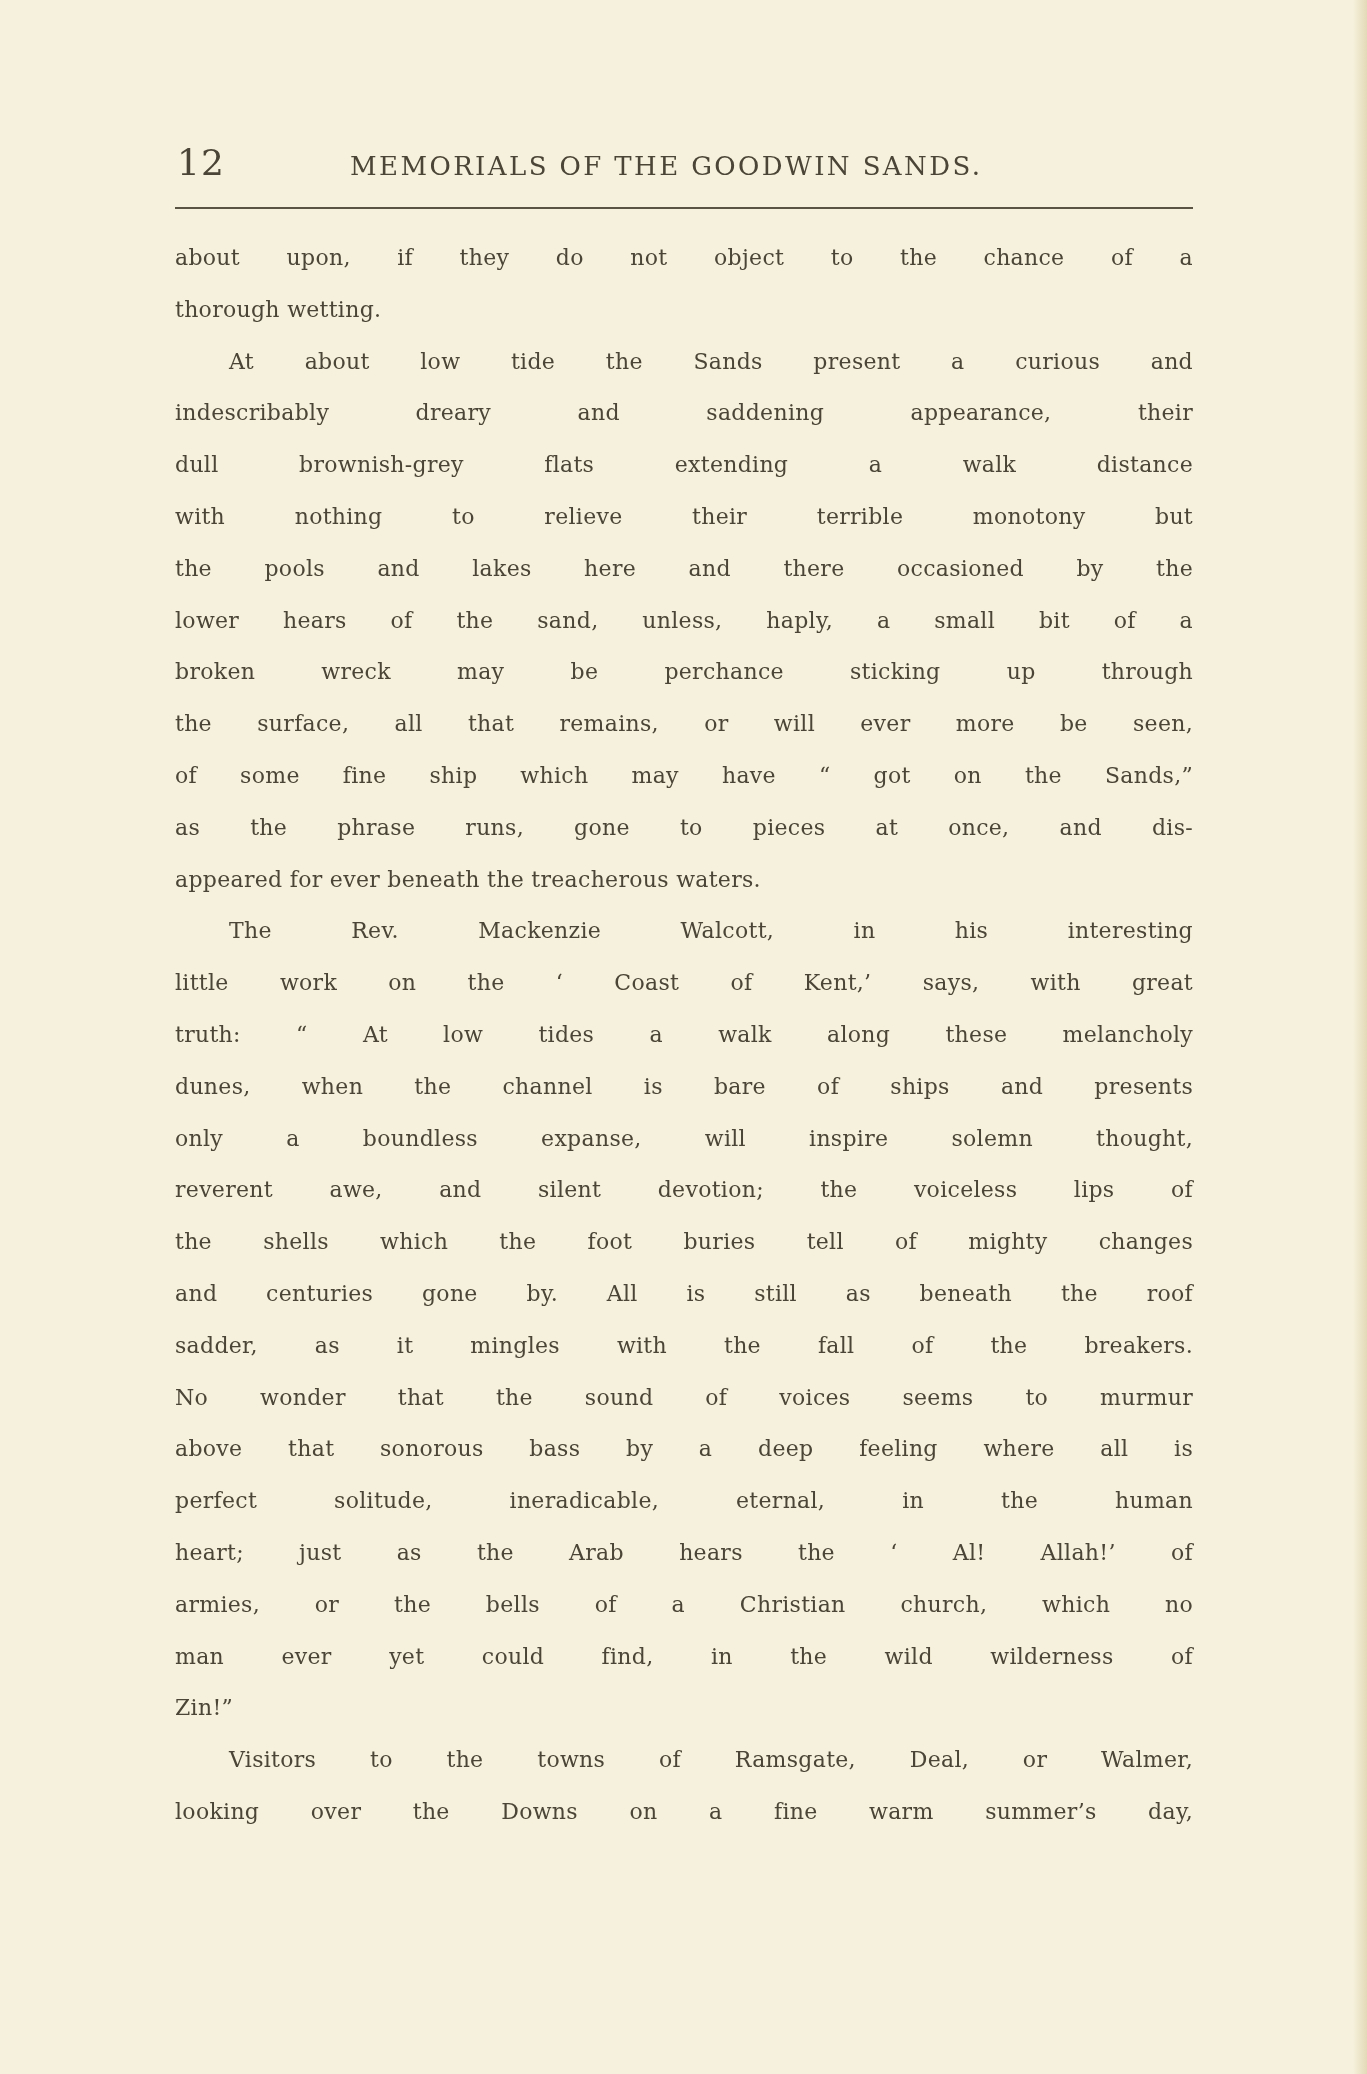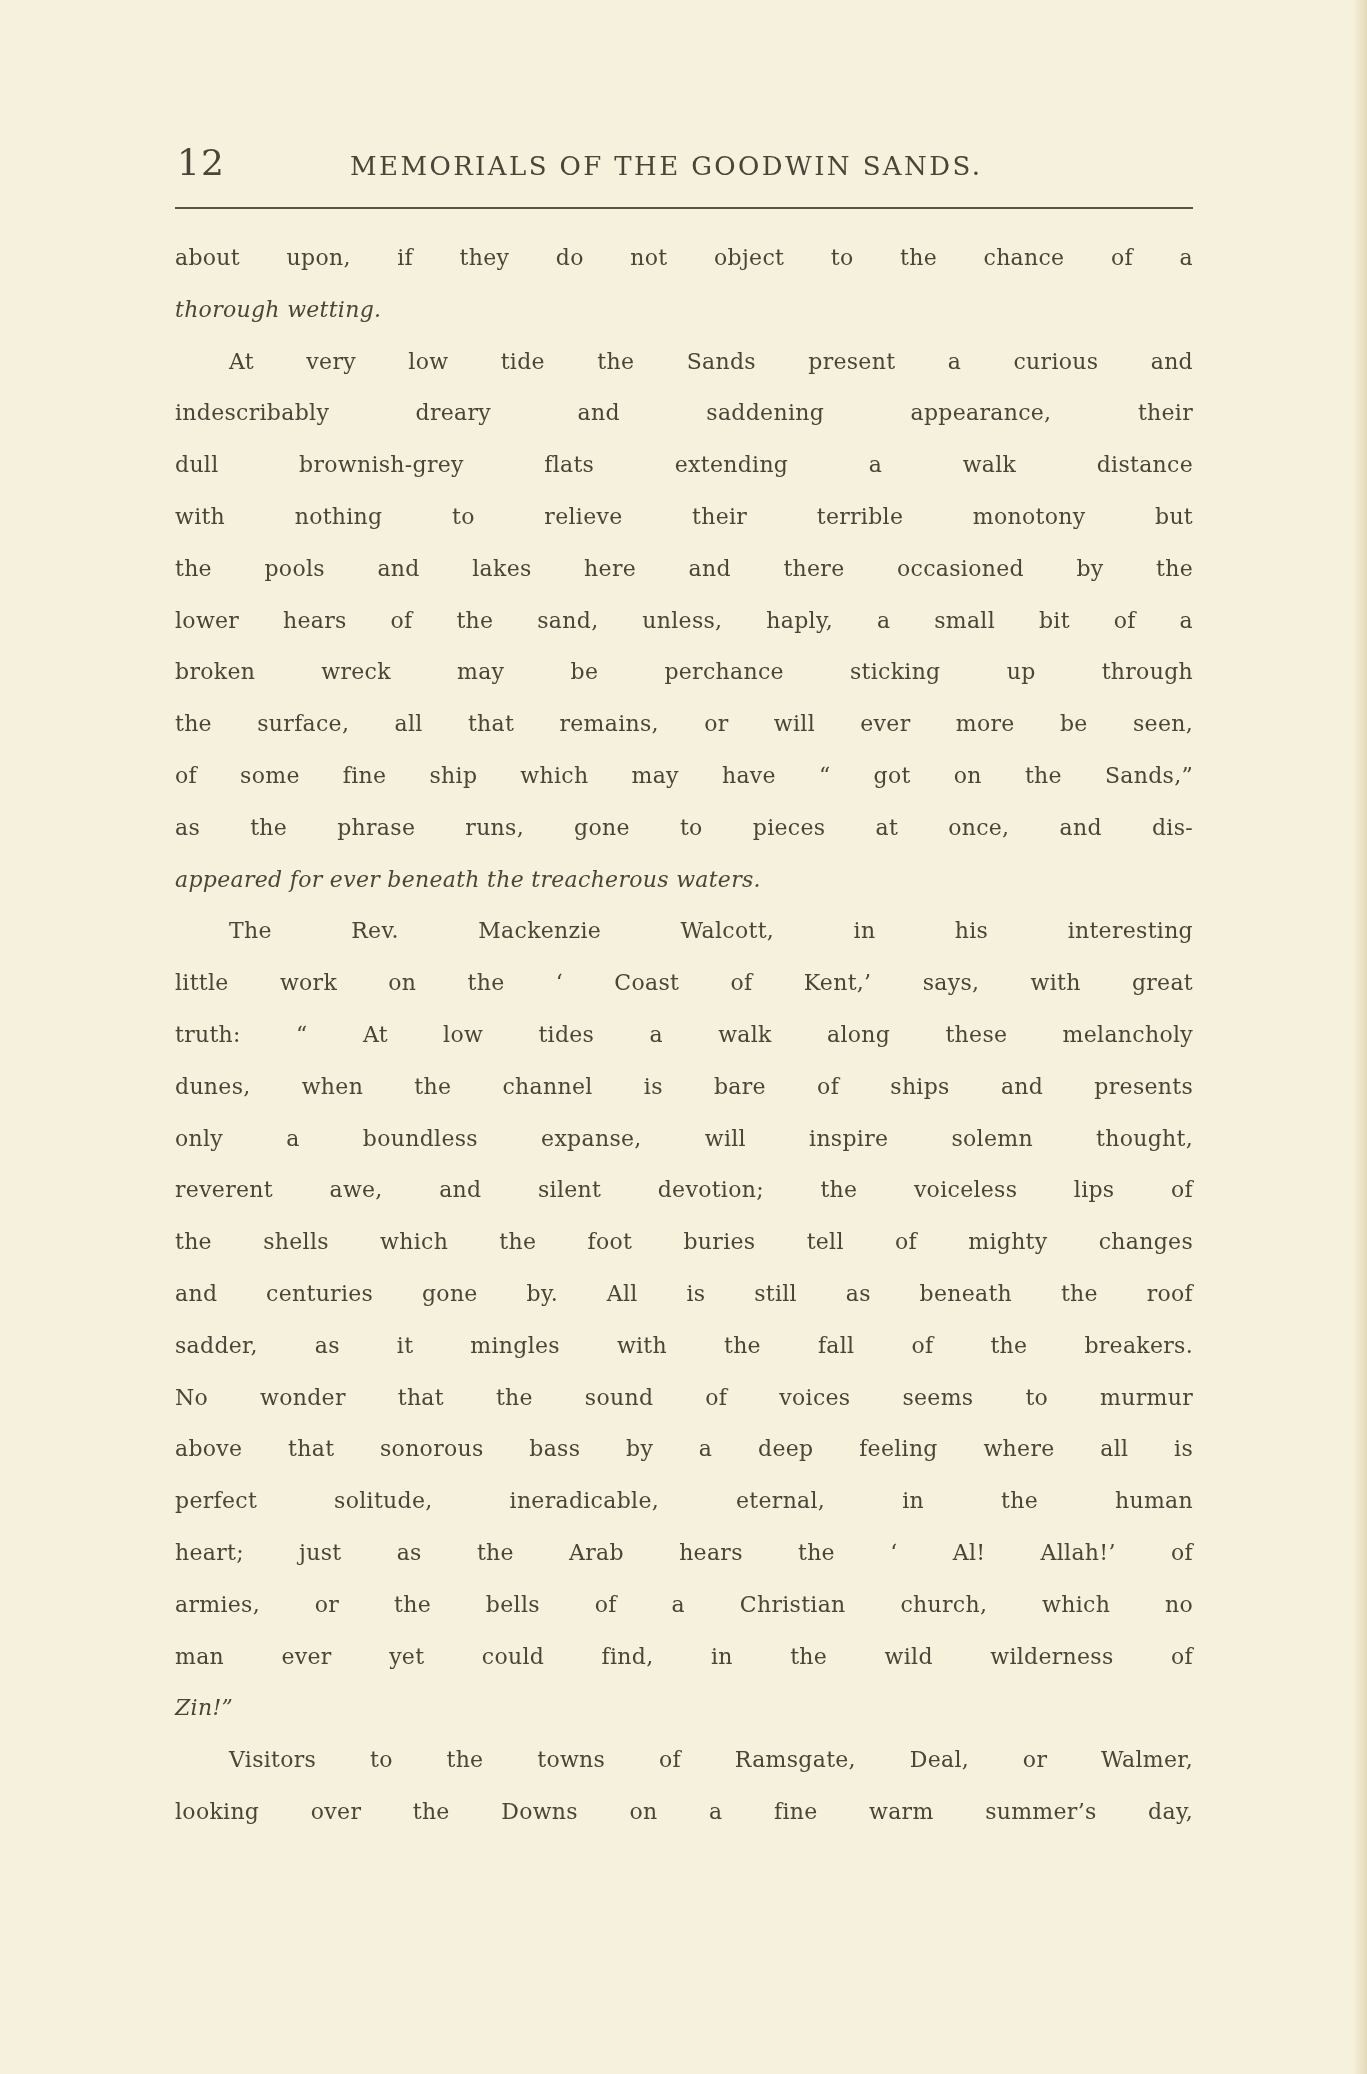--- a/index.html
+++ b/index.html
@@ -64,42 +64,41 @@
       height: 51.8px;
       line-height: 51.8px;
       font-size: 22px;
       white-space: nowrap;
       text-align: justify;
       text-align-last: justify;
       letter-spacing: 0.3px;
     }
     .line.last {
       text-align-last: left;
-      font-style: italic;
     }
     .line.indent {
       padding-left: 54px;
     }
   </style>
 </head>
 <body>
 
 <div class="page-edge"></div>
 
 <div class="running-head">
   <span class="page-number">12</span>
   <span class="running-title">MEMORIALS OF THE GOODWIN SANDS.</span>
 </div>
 
 <div class="head-rule"></div>
 
 <div class="text-block">
   <div class="line">about upon, if they do not object to the chance of a</div>
   <div class="line last">thorough wetting.</div>
-  <div class="line indent">At very low tide the Sands present a curious and</div>
+  <div class="line indent">At about low tide the Sands present a curious and</div>
   <div class="line">indescribably dreary and saddening appearance, their</div>
   <div class="line">dull brownish-grey flats extending a walk distance</div>
   <div class="line">with nothing to relieve their terrible monotony but</div>
   <div class="line">the pools and lakes here and there occasioned by the</div>
   <div class="line">lower hears of the sand, unless, haply, a small bit of a</div>
   <div class="line">broken wreck may be perchance sticking up through</div>
   <div class="line">the surface, all that remains, or will ever more be seen,</div>
   <div class="line">of some fine ship which may have “ got on the Sands,”</div>
   <div class="line">as the phrase runs, gone to pieces at once, and dis-</div>
   <div class="line last">appeared for ever beneath the treacherous waters.</div>

